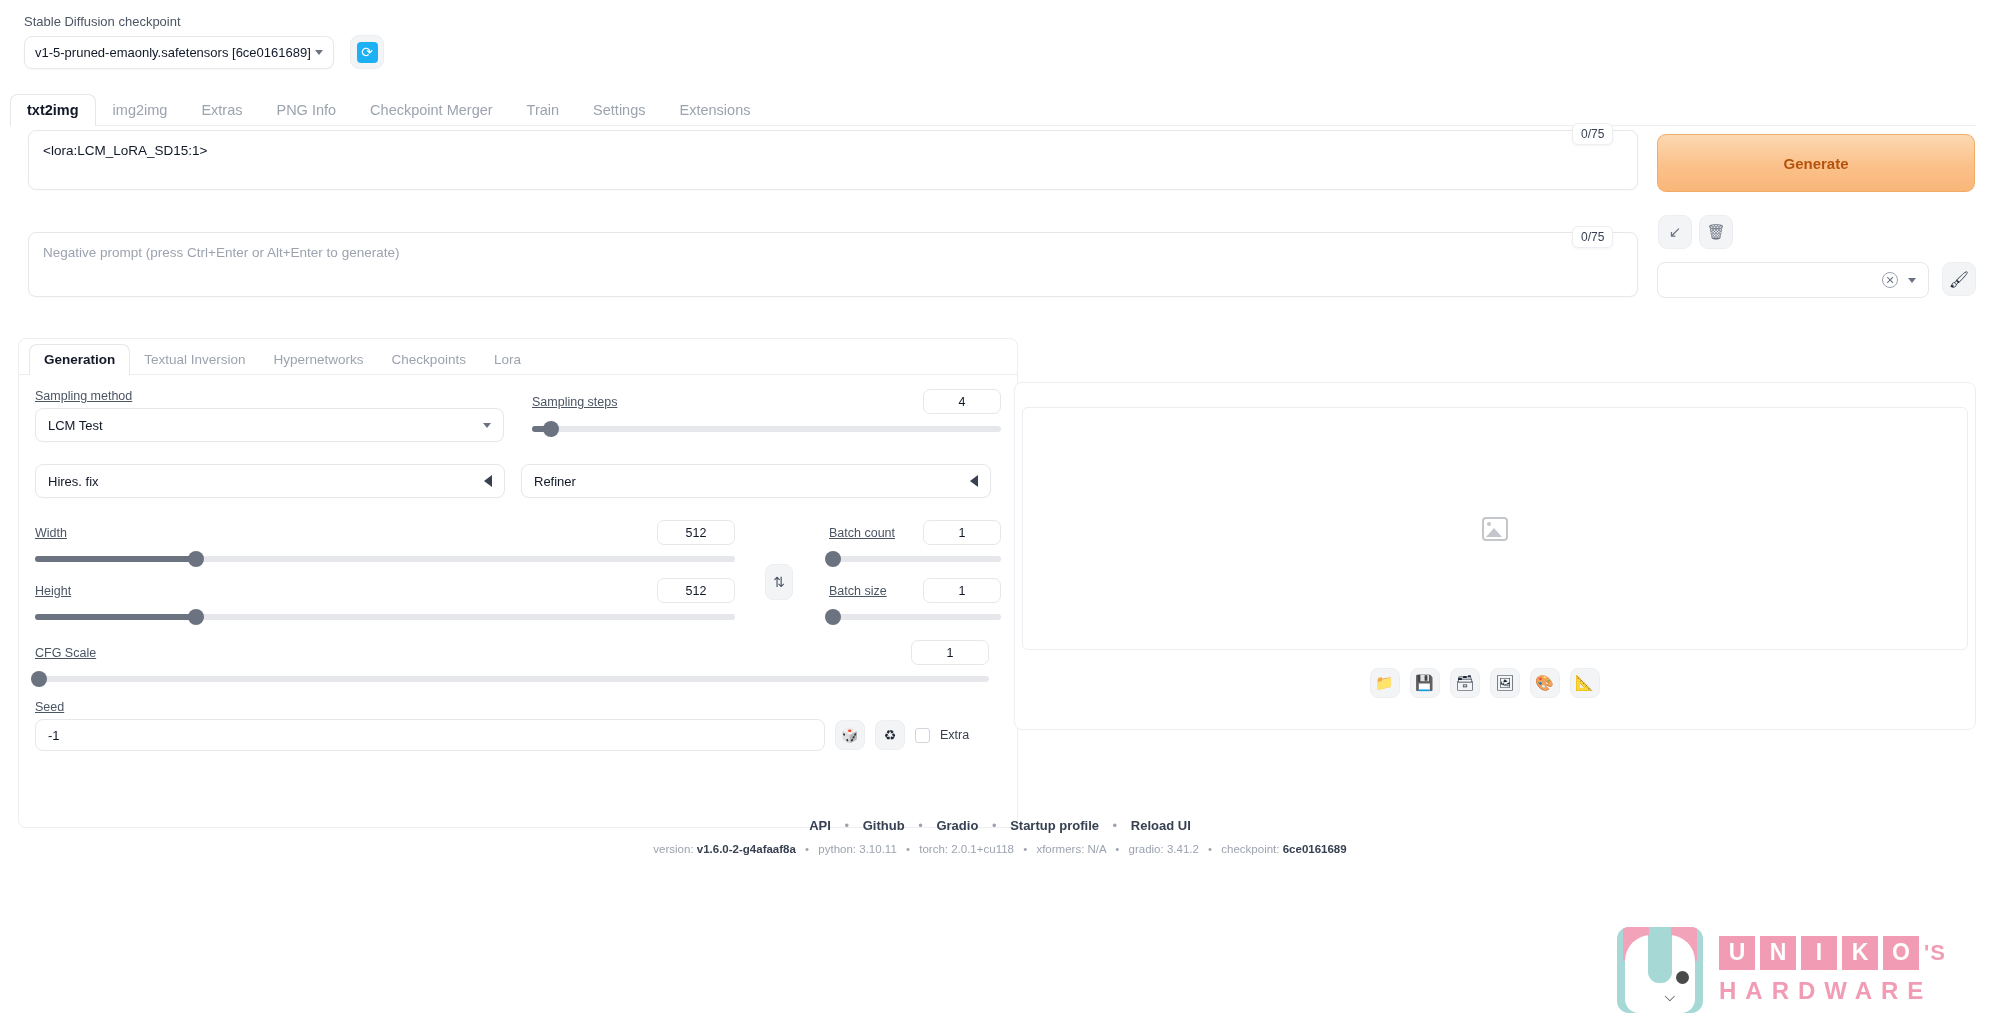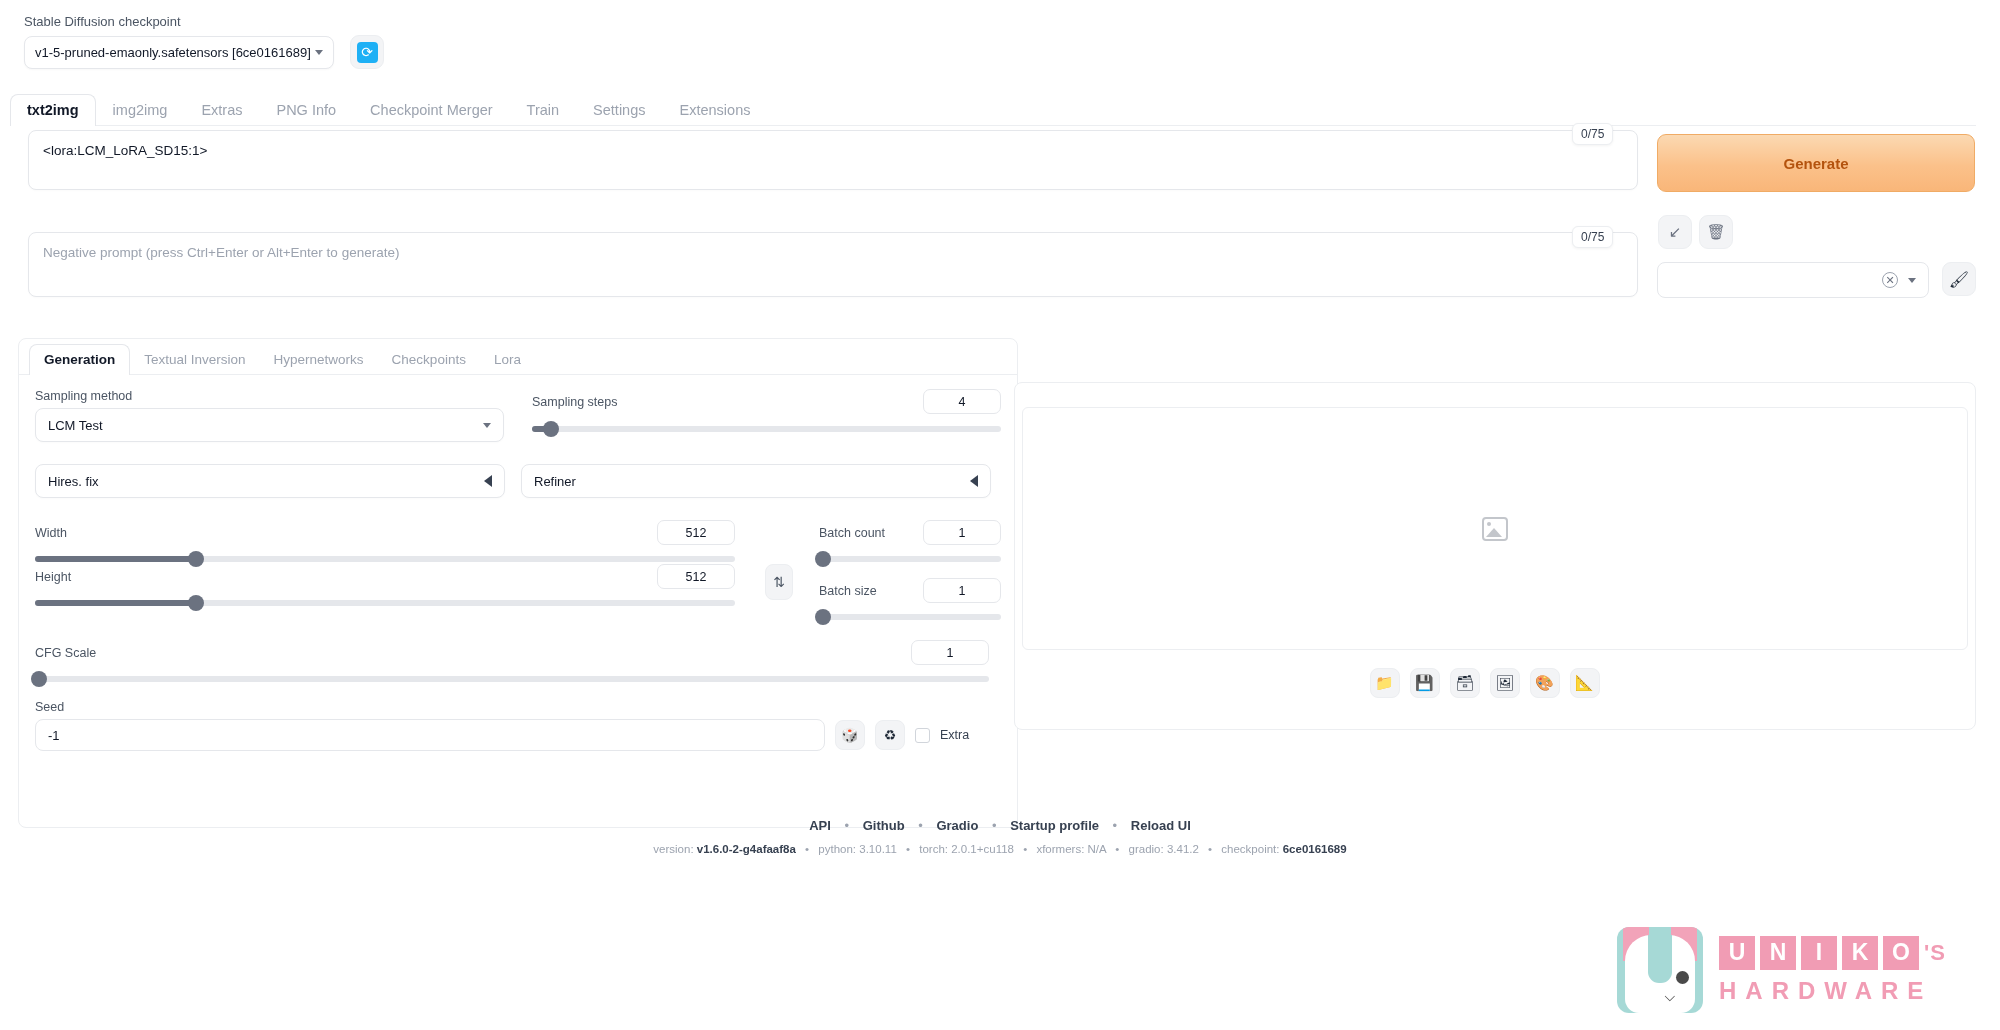--- a/index.html
+++ b/index.html
@@ -102,21 +102,21 @@
     border: 1px solid #eceef1; border-radius: 8px; background: #fff;
   }
   .sub-tabs { display:flex; align-items:flex-end; height: 36px; border-bottom: 1px solid #eceef1; padding-left: 10px; }
   .sub-tab { font-size: 13.5px; color:#9ca3af; padding: 7px 14px; }
   .sub-tab.active {
     color:#111827; font-weight:bold; background:#fff; border:1px solid #e5e7eb;
     border-bottom:none; border-radius: 8px 8px 0 0; margin-bottom:-1px; padding-bottom: 8px;
   }
   .panel-body { position: relative; padding: 14px 16px; }
 
-  .fld-label { font-size: 12.5px; color:#4b5563; margin-bottom: 5px; }
+  .fld-label { font-size: 12.5px; color:#4b5563; margin-bottom: 5px; text-decoration: underline; }
   .sel-box {
     border:1px solid #e5e7eb; border-radius: 8px; background:#fff; height: 34px;
     display:flex; align-items:center; padding: 0 12px; font-size: 13px; color:#111827;
     box-shadow: 0 1px 2px rgba(0,0,0,.02);
   }
   .sel-box .val { flex:1; }
   .caret-left { width:0;height:0;border-top:6px solid transparent;border-bottom:6px solid transparent;border-right:8px solid #374151; }
 
   .num-pill {
     border:1px solid #e5e7eb; border-radius: 7px; background:#fff; height: 25px; width: 78px;
@@ -291,31 +291,31 @@
           </div>
         </div>
         <div style="width:470px;">
           <div class="sel-box">
             <span class="val">Refiner</span>
             <span class="caret-left"></span>
           </div>
         </div>
       </div>
 
-      <div style="display:flex; gap:18px; margin-top:22px; position:relative;">
+      <div style="display:flex; gap:28px; margin-top:22px; position:relative;">
         <div style="width:700px;">
           <div class="row-head">
             <span class="fld-label" style="margin:0">Width</span>
             <span class="num-pill">512</span>
           </div>
           <div class="slider" style="margin-top:11px; width:700px;">
             <div class="fill" style="width:23%"></div>
             <div class="knob" style="left:23%"></div>
           </div>
-          <div class="row-head" style="margin-top:2px;">
+          <div class="row-head" style="margin-top:16px;">
             <span class="fld-label" style="margin:0">Height</span>
             <span class="num-pill">512</span>
           </div>
           <div class="slider" style="margin-top:11px; width:700px;">
             <div class="fill" style="width:23%"></div>
             <div class="knob" style="left:23%"></div>
           </div>
         </div>
 
         <div class="swap-btn" style="left:730px; top:44px;">

